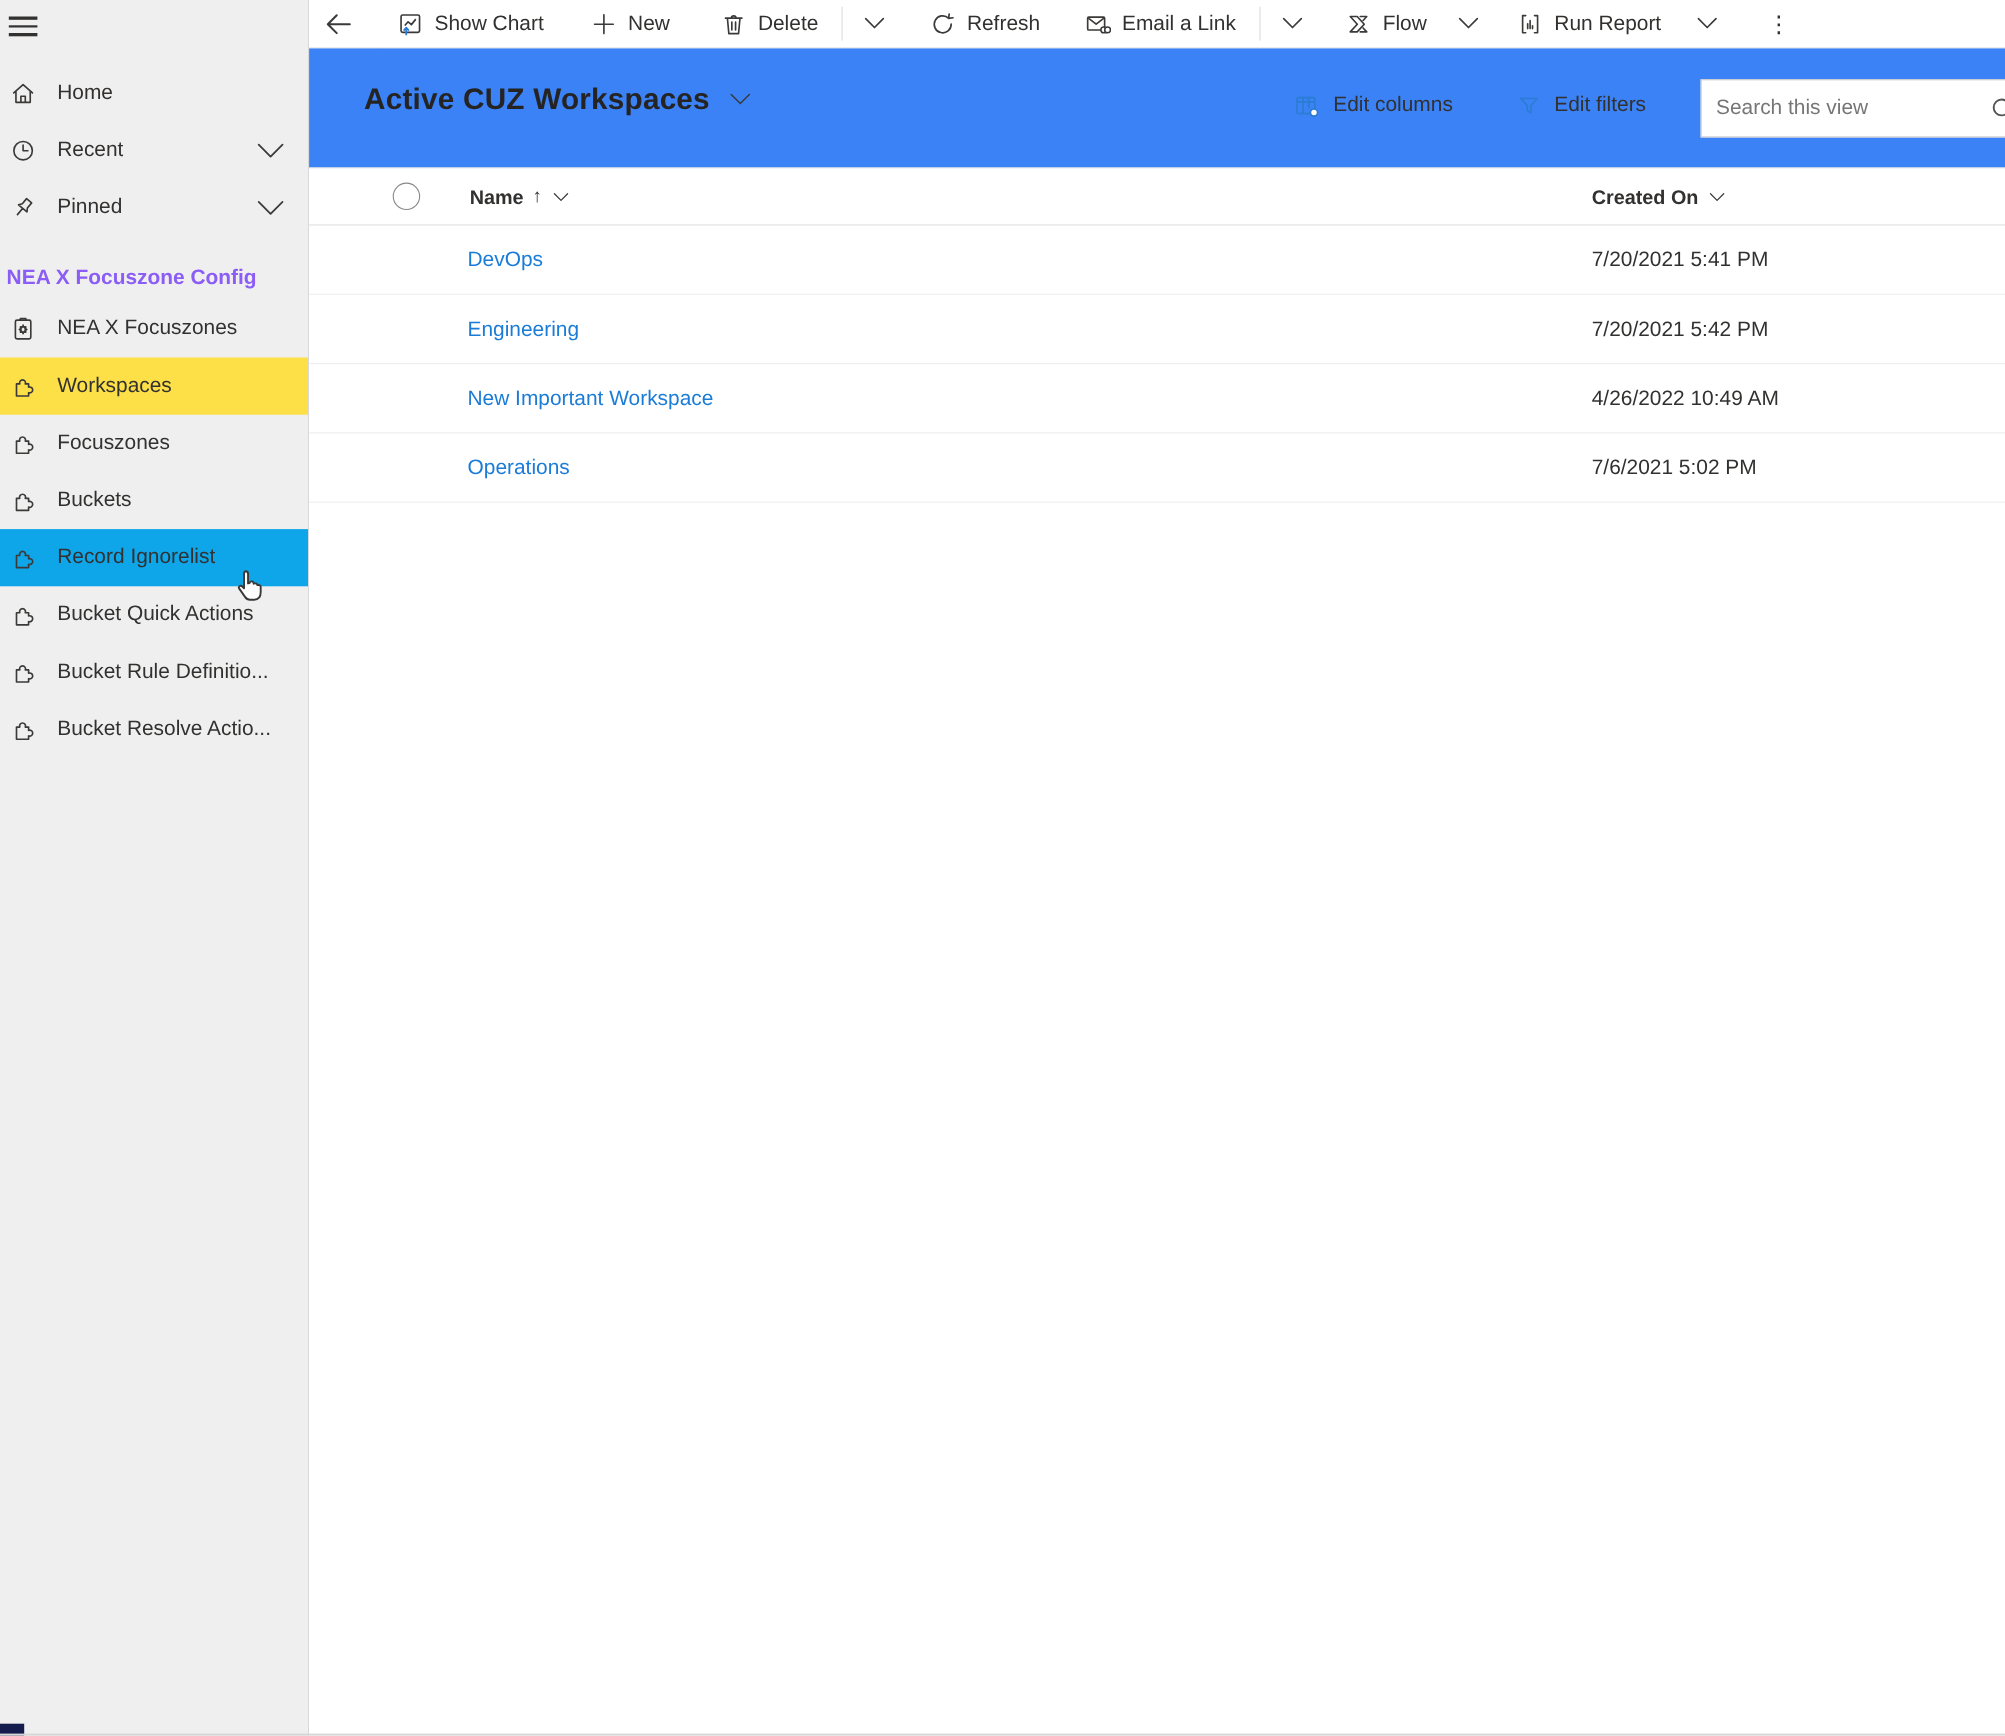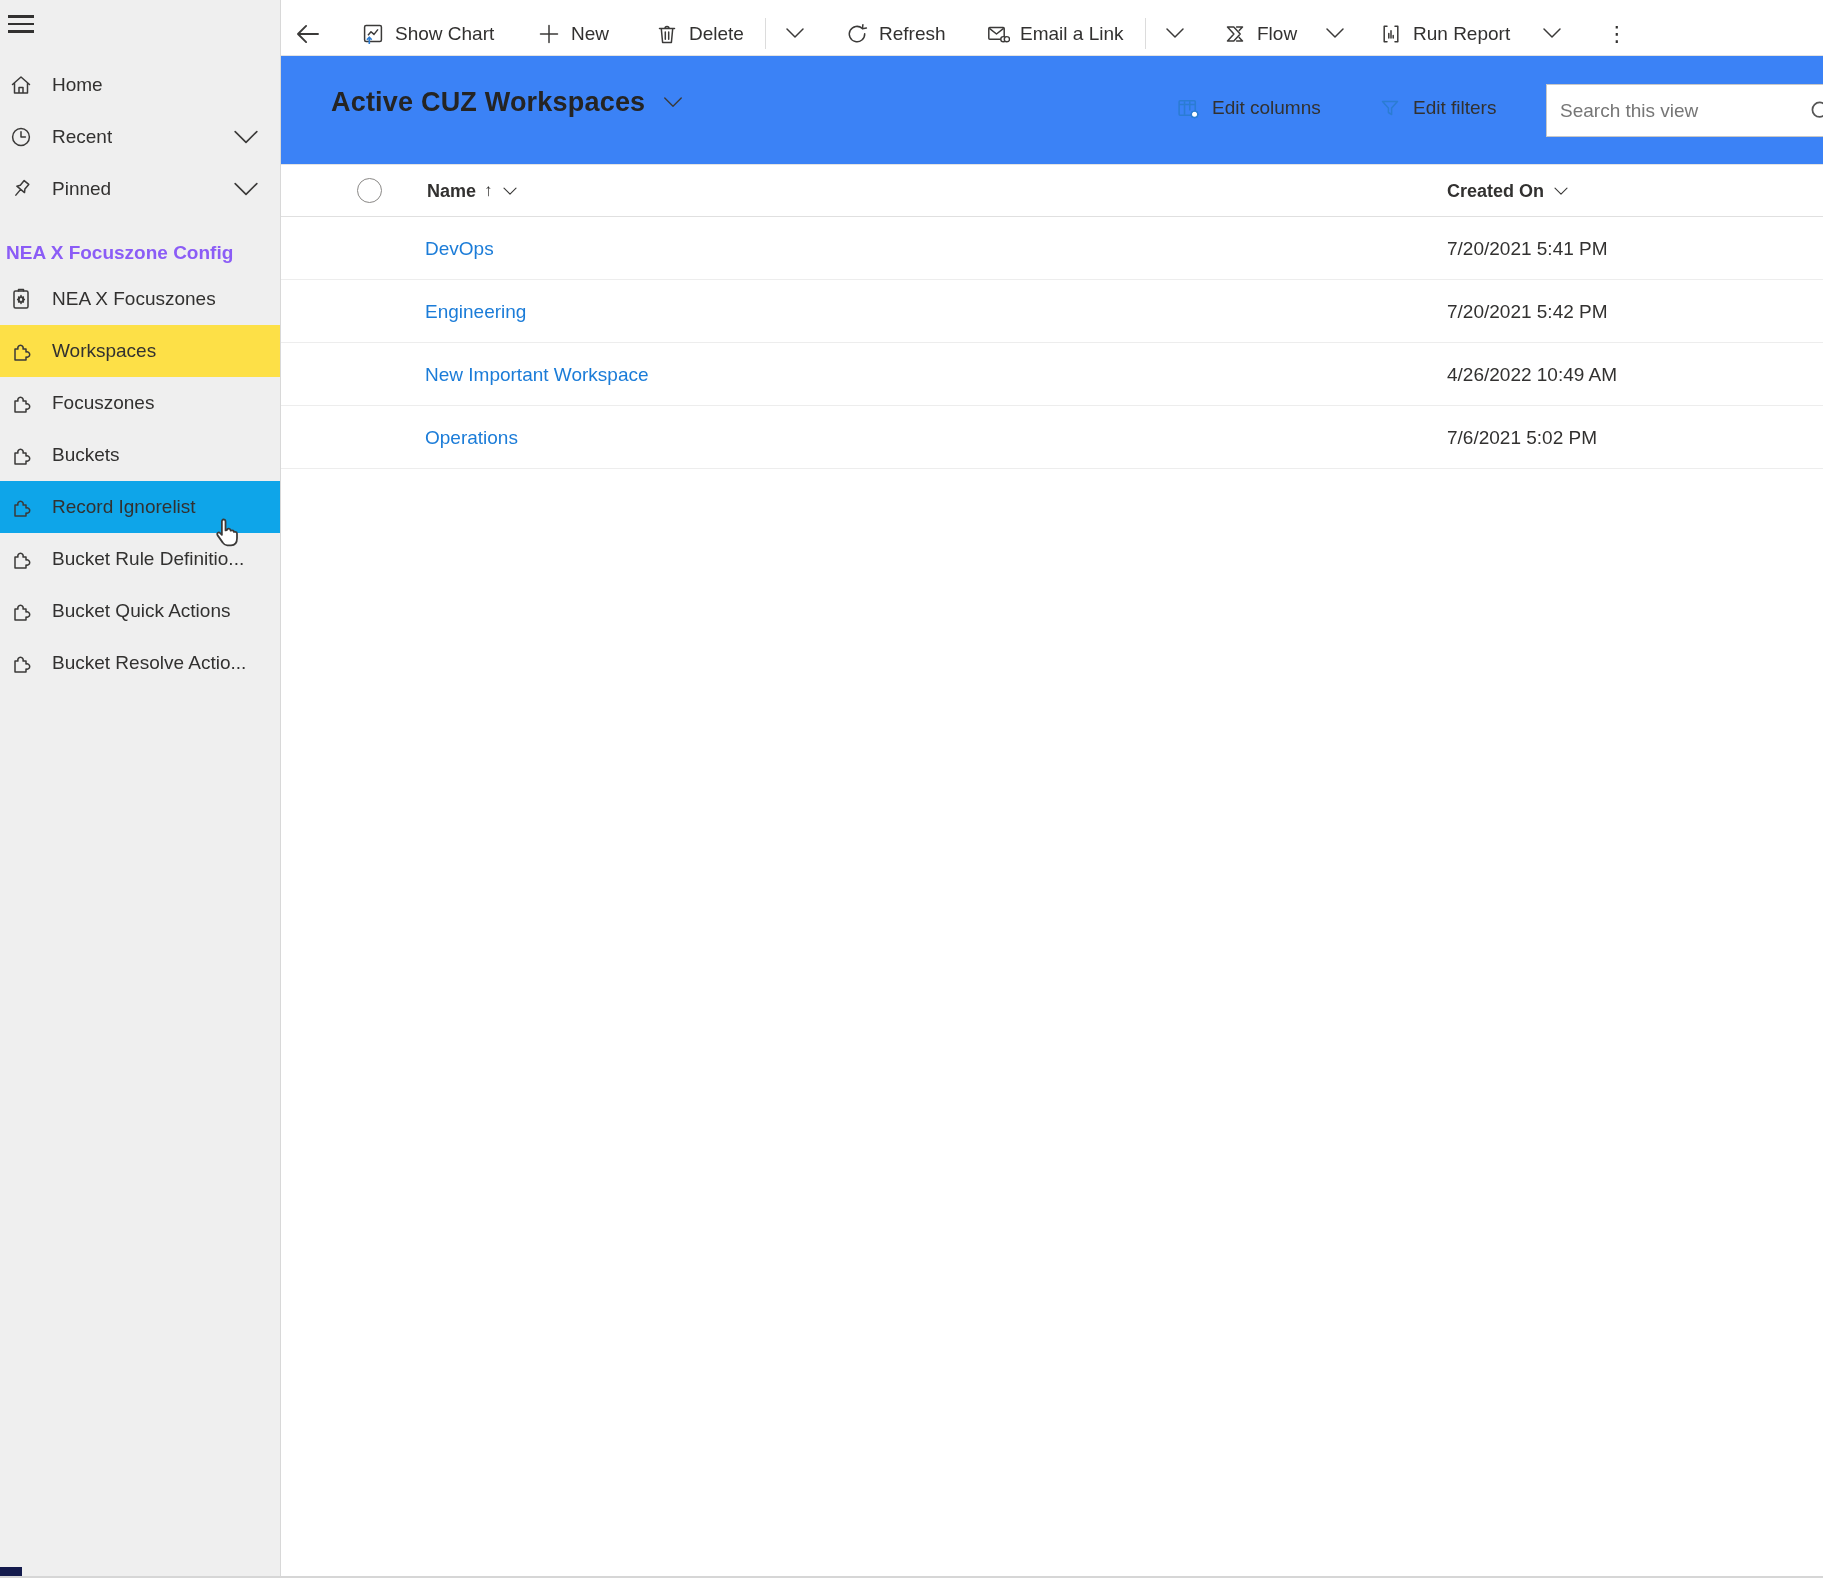--- a/index.html
+++ b/index.html
@@ -21,21 +21,21 @@
   .nav-item .chev { position:absolute; right:21px; width:26px; height:16px; }
   .nav-item.selected { background:#fde047; }
   .nav-item.hovered  { background:#0ea5e9; }
   .nav-section { height:40px; margin-top:18px; display:flex; align-items:center;
     padding-left:6px; font-size:19px; font-weight:700; color:#8b5cf6; }
   svg.stroke { fill:none; stroke:#3b3a39; stroke-width:1.5; stroke-linecap:round; stroke-linejoin:round; }
   .cursor-glyph { position:absolute; left:213px; top:517px; width:30px; height:38px; z-index:5; }
   .navy-block { position:absolute; left:0; top:1567px; width:22px; height:11px; background:#141b4d; }
 
   
-  .content { position:absolute; left:281px; top:0; right:0; bottom:0; background:#fff;margin-top:12px; }
+  .content { position:absolute; left:281px; top:0; right:0; bottom:0; background:#fff; }
   .back-sep { position:absolute; left:64px; top:0; width:1px; height:152px; background:#e3e3e3; }
 
   .cmdbar { position:absolute; left:0; top:0; right:0; height:44px; border-bottom:1px solid #e3e3e3; background:#fff; }
   .cmd { position:absolute; top:0; height:43px; display:flex; align-items:center; gap:10px;
     font-size:19px; color:#323130; cursor:pointer; white-space:nowrap; }
   .cmd .ic { width:24px; height:24px; }
   .cmd-sep { position:absolute; top:6px; height:31px; width:1px; background:#dcdcdc; }
   .cmd-chev { position:absolute; top:14px; width:24px; height:15px; cursor:pointer; }
   .more-dots { position:absolute; left:1322px; top:7px; width:28px; height:30px; display:flex;
     align-items:center; justify-content:center; font-size:21px; color:#323130; letter-spacing:0; cursor:pointer; }
@@ -150,28 +150,28 @@
         <svg class="ic stroke" viewBox="0 0 24 24">
           <path d="M6 10h3a2.7 2.7 0 1 1 5 0h3v3a2.7 2.7 0 1 1 0 5v3H6z"></path>
         </svg>
         <span class="lbl">Record Ignorelist</span>
       </div>
 
       <div class="nav-item">
         <svg class="ic stroke" viewBox="0 0 24 24">
           <path d="M6 10h3a2.7 2.7 0 1 1 5 0h3v3a2.7 2.7 0 1 1 0 5v3H6z"></path>
         </svg>
+        <span class="lbl">Bucket Quick Actions</span>
+      </div>
+
+      <div class="nav-item">
+        <svg class="ic stroke" viewBox="0 0 24 24">
+          <path d="M6 10h3a2.7 2.7 0 1 1 5 0h3v3a2.7 2.7 0 1 1 0 5v3H6z"></path>
+        </svg>
         <span class="lbl">Bucket Rule Definitio...</span>
-      </div>
-
-      <div class="nav-item">
-        <svg class="ic stroke" viewBox="0 0 24 24">
-          <path d="M6 10h3a2.7 2.7 0 1 1 5 0h3v3a2.7 2.7 0 1 1 0 5v3H6z"></path>
-        </svg>
-        <span class="lbl">Bucket Quick Actions</span>
       </div>
 
       <div class="nav-item">
         <svg class="ic stroke" viewBox="0 0 24 24">
           <path d="M6 10h3a2.7 2.7 0 1 1 5 0h3v3a2.7 2.7 0 1 1 0 5v3H6z"></path>
         </svg>
         <span class="lbl">Bucket Resolve Actio...</span>
       </div>
     </div>
 

